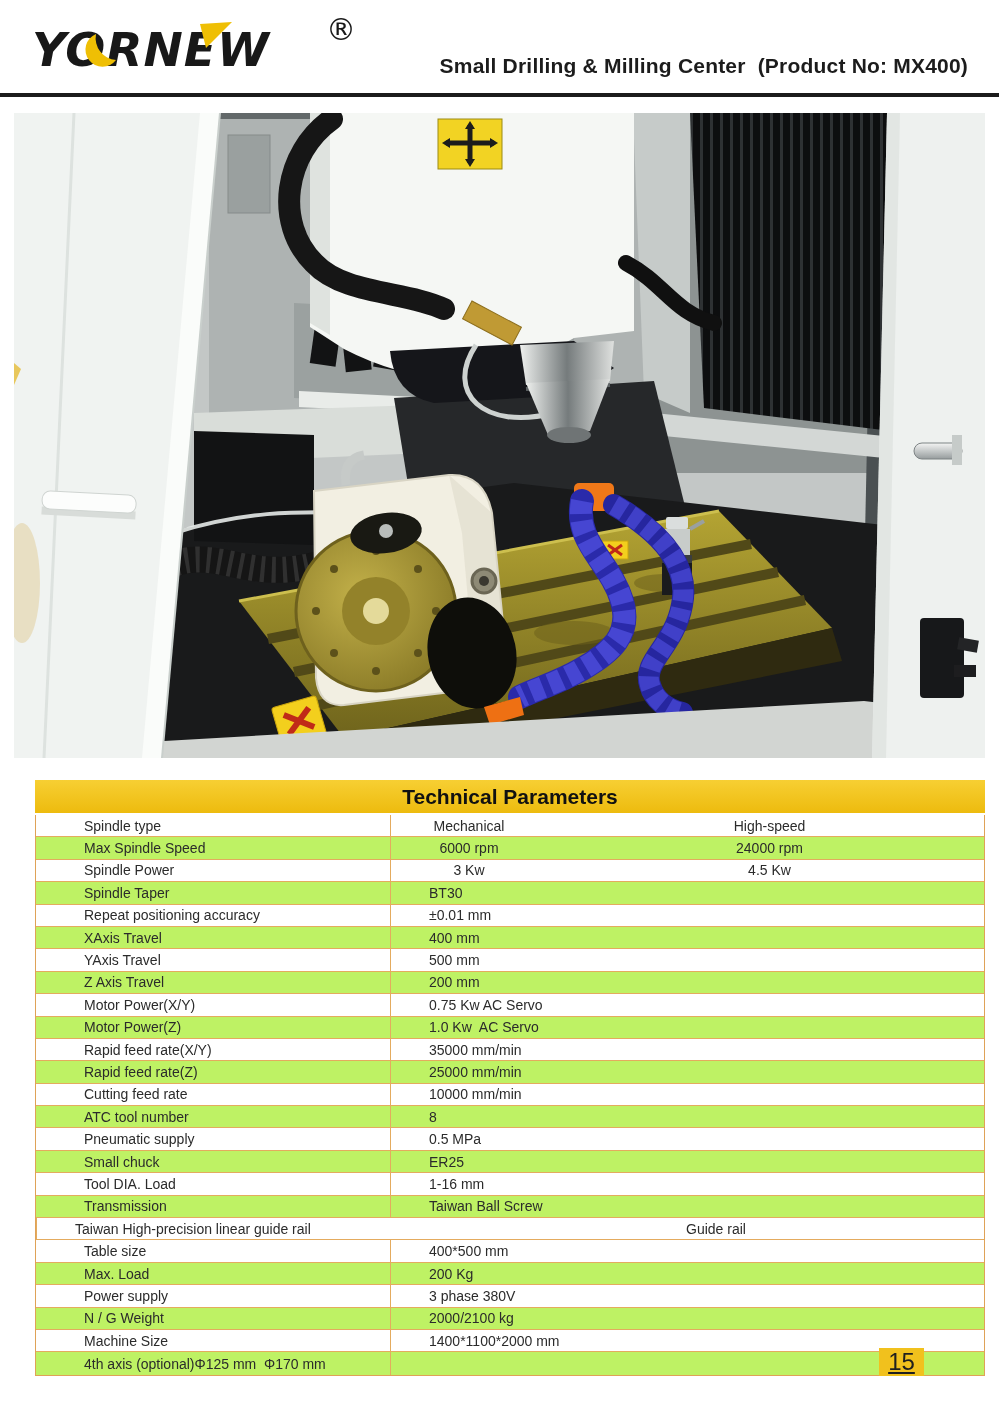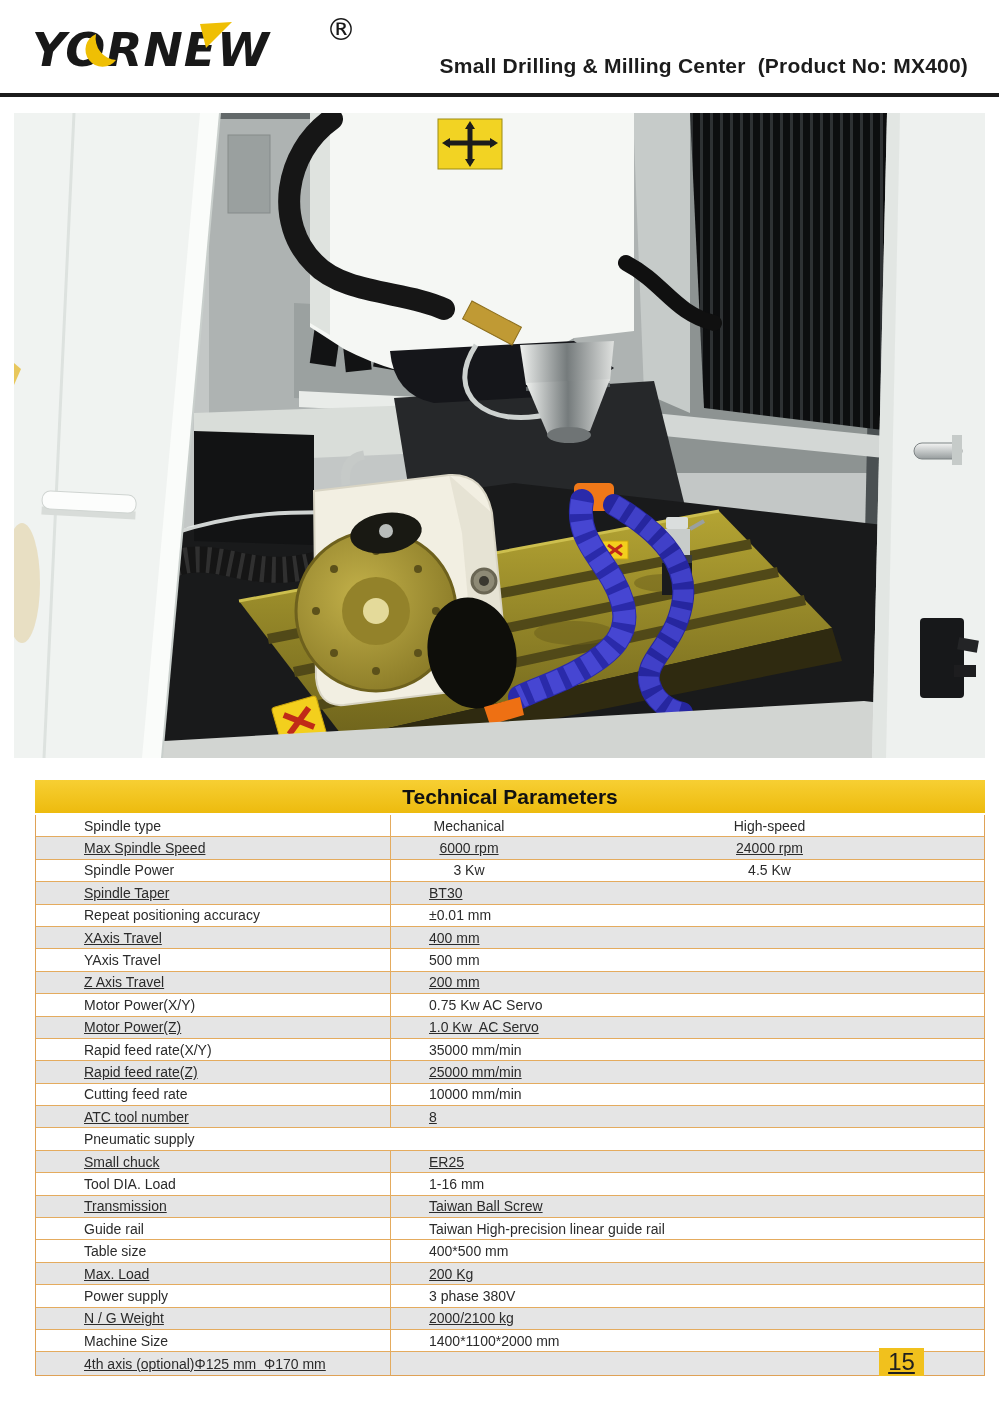--- a/index.html
+++ b/index.html
@@ -18,21 +18,21 @@
 
   
   .params{position:absolute;left:35px;top:780px;width:950px;}
   .params-header{height:33px;line-height:33px;text-align:center;font-size:21px;font-weight:bold;
                  color:#111;background:linear-gradient(#f7cf33,#edbb0e);
                  border-bottom:2px solid #ffffff;}
   .pbody{border:1px solid #dfa257;border-top:none;background:#fff;}
   .prow{display:flex;height:22.4px;box-sizing:border-box;border-bottom:1px solid #e4ab5e;
         align-items:stretch;font-size:14px;color:#2b2b2b;gap:8px;}
   .prow:last-child{border-bottom:none;}
-  .prow.shaded{background:#e5e5e5;text-decoration:underline;}
+  .prow.shaded{background:#bef264;}
   .cell{display:flex;align-items:center;box-sizing:border-box;overflow:hidden;white-space:pre;}
   .cell.label{flex:0 0 346px;padding-left:48px;}
   .cell.mid{flex:0 0 157px;border-left:1px solid #e4ab5e;justify-content:center;}
   .cell.wide{flex:1;justify-content:center;}
   .cell.single{flex:1;border-left:1px solid #e4ab5e;padding-left:38px;}
 
   
   .page-badge{position:absolute;left:879px;top:1348px;width:45px;height:28px;background:#f1c11d;
               display:flex;align-items:center;justify-content:center;font-size:24px;
               color:#1f1f1f;z-index:5;text-decoration:underline;}
@@ -297,36 +297,37 @@
         <div class="prow">
           <div class="cell label">Cutting feed rate</div>
           <div class="cell single">10000 mm/min</div>
         </div>
         <div class="prow shaded">
           <div class="cell label">ATC tool number</div>
           <div class="cell single">8</div>
         </div>
         <div class="prow">
           <div class="cell label">Pneumatic supply</div>
+          <div class="cell single">0.5 MPa</div>
         </div>
         <div class="prow shaded">
           <div class="cell label">Small chuck</div>
           <div class="cell single">ER25</div>
         </div>
         <div class="prow">
           <div class="cell label">Tool DIA. Load</div>
           <div class="cell single">1-16 mm</div>
         </div>
         <div class="prow shaded">
           <div class="cell label">Transmission</div>
           <div class="cell single">Taiwan Ball Screw</div>
         </div>
         <div class="prow">
+          <div class="cell single">Taiwan High-precision linear guide rail</div>
           <div class="cell label">Guide rail</div>
-          <div class="cell single">Taiwan High-precision linear guide rail</div>
         </div>
         <div class="prow">
           <div class="cell label">Table size</div>
           <div class="cell single">400*500 mm</div>
         </div>
         <div class="prow shaded">
           <div class="cell label">Max. Load</div>
           <div class="cell single">200 Kg</div>
         </div>
         <div class="prow">

